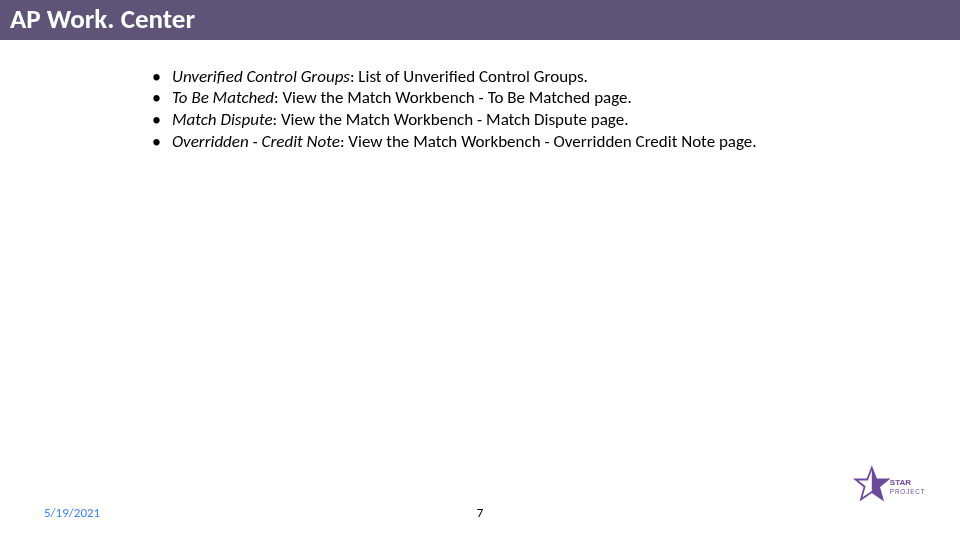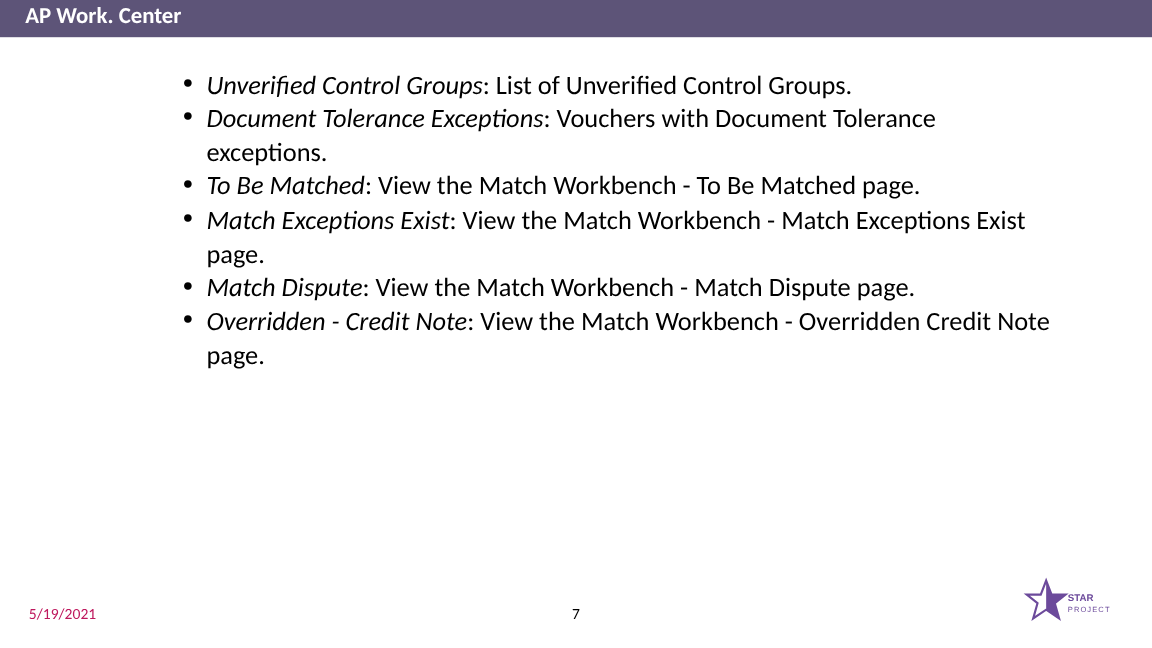--- a/index.html
+++ b/index.html
@@ -1,40 +1,38 @@
 <!DOCTYPE html>
 <html><head>
 <meta charset="utf-8">
 <style>
   html,body{margin:0;padding:0;width:960px;height:540px;background:#fff;font-family:"Calibri","Segoe UI",Arial,sans-serif;color:#000;overflow:hidden}
-  .header{background:#5d5478;color:#fff;font-size:19px;font-weight:700;padding:4px 10px 6px 21px;line-height:1.1}
+  .header{background:#5d5478;color:#fff;font-size:27px;font-weight:700;padding:4px 10px 6px 10px;line-height:1.1}
   .content{padding:26px 80px 0 150px}
   ul.bullets{margin:0;padding-left:22px;list-style:none}
-  ul.bullets>li{position:relative;font-size:22px;line-height:1.28;margin-bottom:0}
+  ul.bullets>li{position:relative;font-size:17px;line-height:1.28;margin-bottom:0}
   ul.bullets>li::before{content:"•";position:absolute;left:-20px;top:0;font-size:18px;color:#000}
   .term{font-style:italic}
   .footer{position:absolute;bottom:14px;left:0;right:0;height:40px}
-  .date{position:absolute;left:24px;bottom:6px;font-size:13px;color:#be185d}
+  .date{position:absolute;left:44px;bottom:6px;font-size:13px;color:#3b82f6}
   .pagenum{position:absolute;left:50%;transform:translateX(-50%);bottom:6px;font-size:13px;color:#000}
-  .logo{position:absolute;right:18px;bottom:2px}
+  .logo{position:absolute;right:18px;bottom:19px}
   .logo svg{width:90px;height:38px}
 </style>
 </head>
 <body>
 
 <div class="header">
   <span>AP Work. Center</span>
 </div>
 
 <div class="content">
   <ul class="bullets">
     <li><span class="term">Unverified Control Groups</span><span>: List of Unverified Control Groups.</span></li>
-    <li><span class="term">Document Tolerance Exceptions</span><span>: Vouchers with Document Tolerance exceptions.</span></li>
     <li><span class="term">To Be Matched</span><span>: View the Match Workbench - To Be Matched page.</span></li>
-    <li><span class="term">Match Exceptions Exist</span><span>: View the Match Workbench - Match Exceptions Exist page.</span></li>
     <li><span class="term">Match Dispute</span><span>: View the Match Workbench - Match Dispute page.</span></li>
     <li><span class="term">Overridden - Credit Note</span><span>: View the Match Workbench - Overridden Credit Note page.</span></li>
   </ul>
 </div>
 
 <div class="footer">
   <div class="date">5/19/2021</div>
   <div class="pagenum">7</div>
   <div class="logo">
     <svg viewBox="0 0 100 42">

